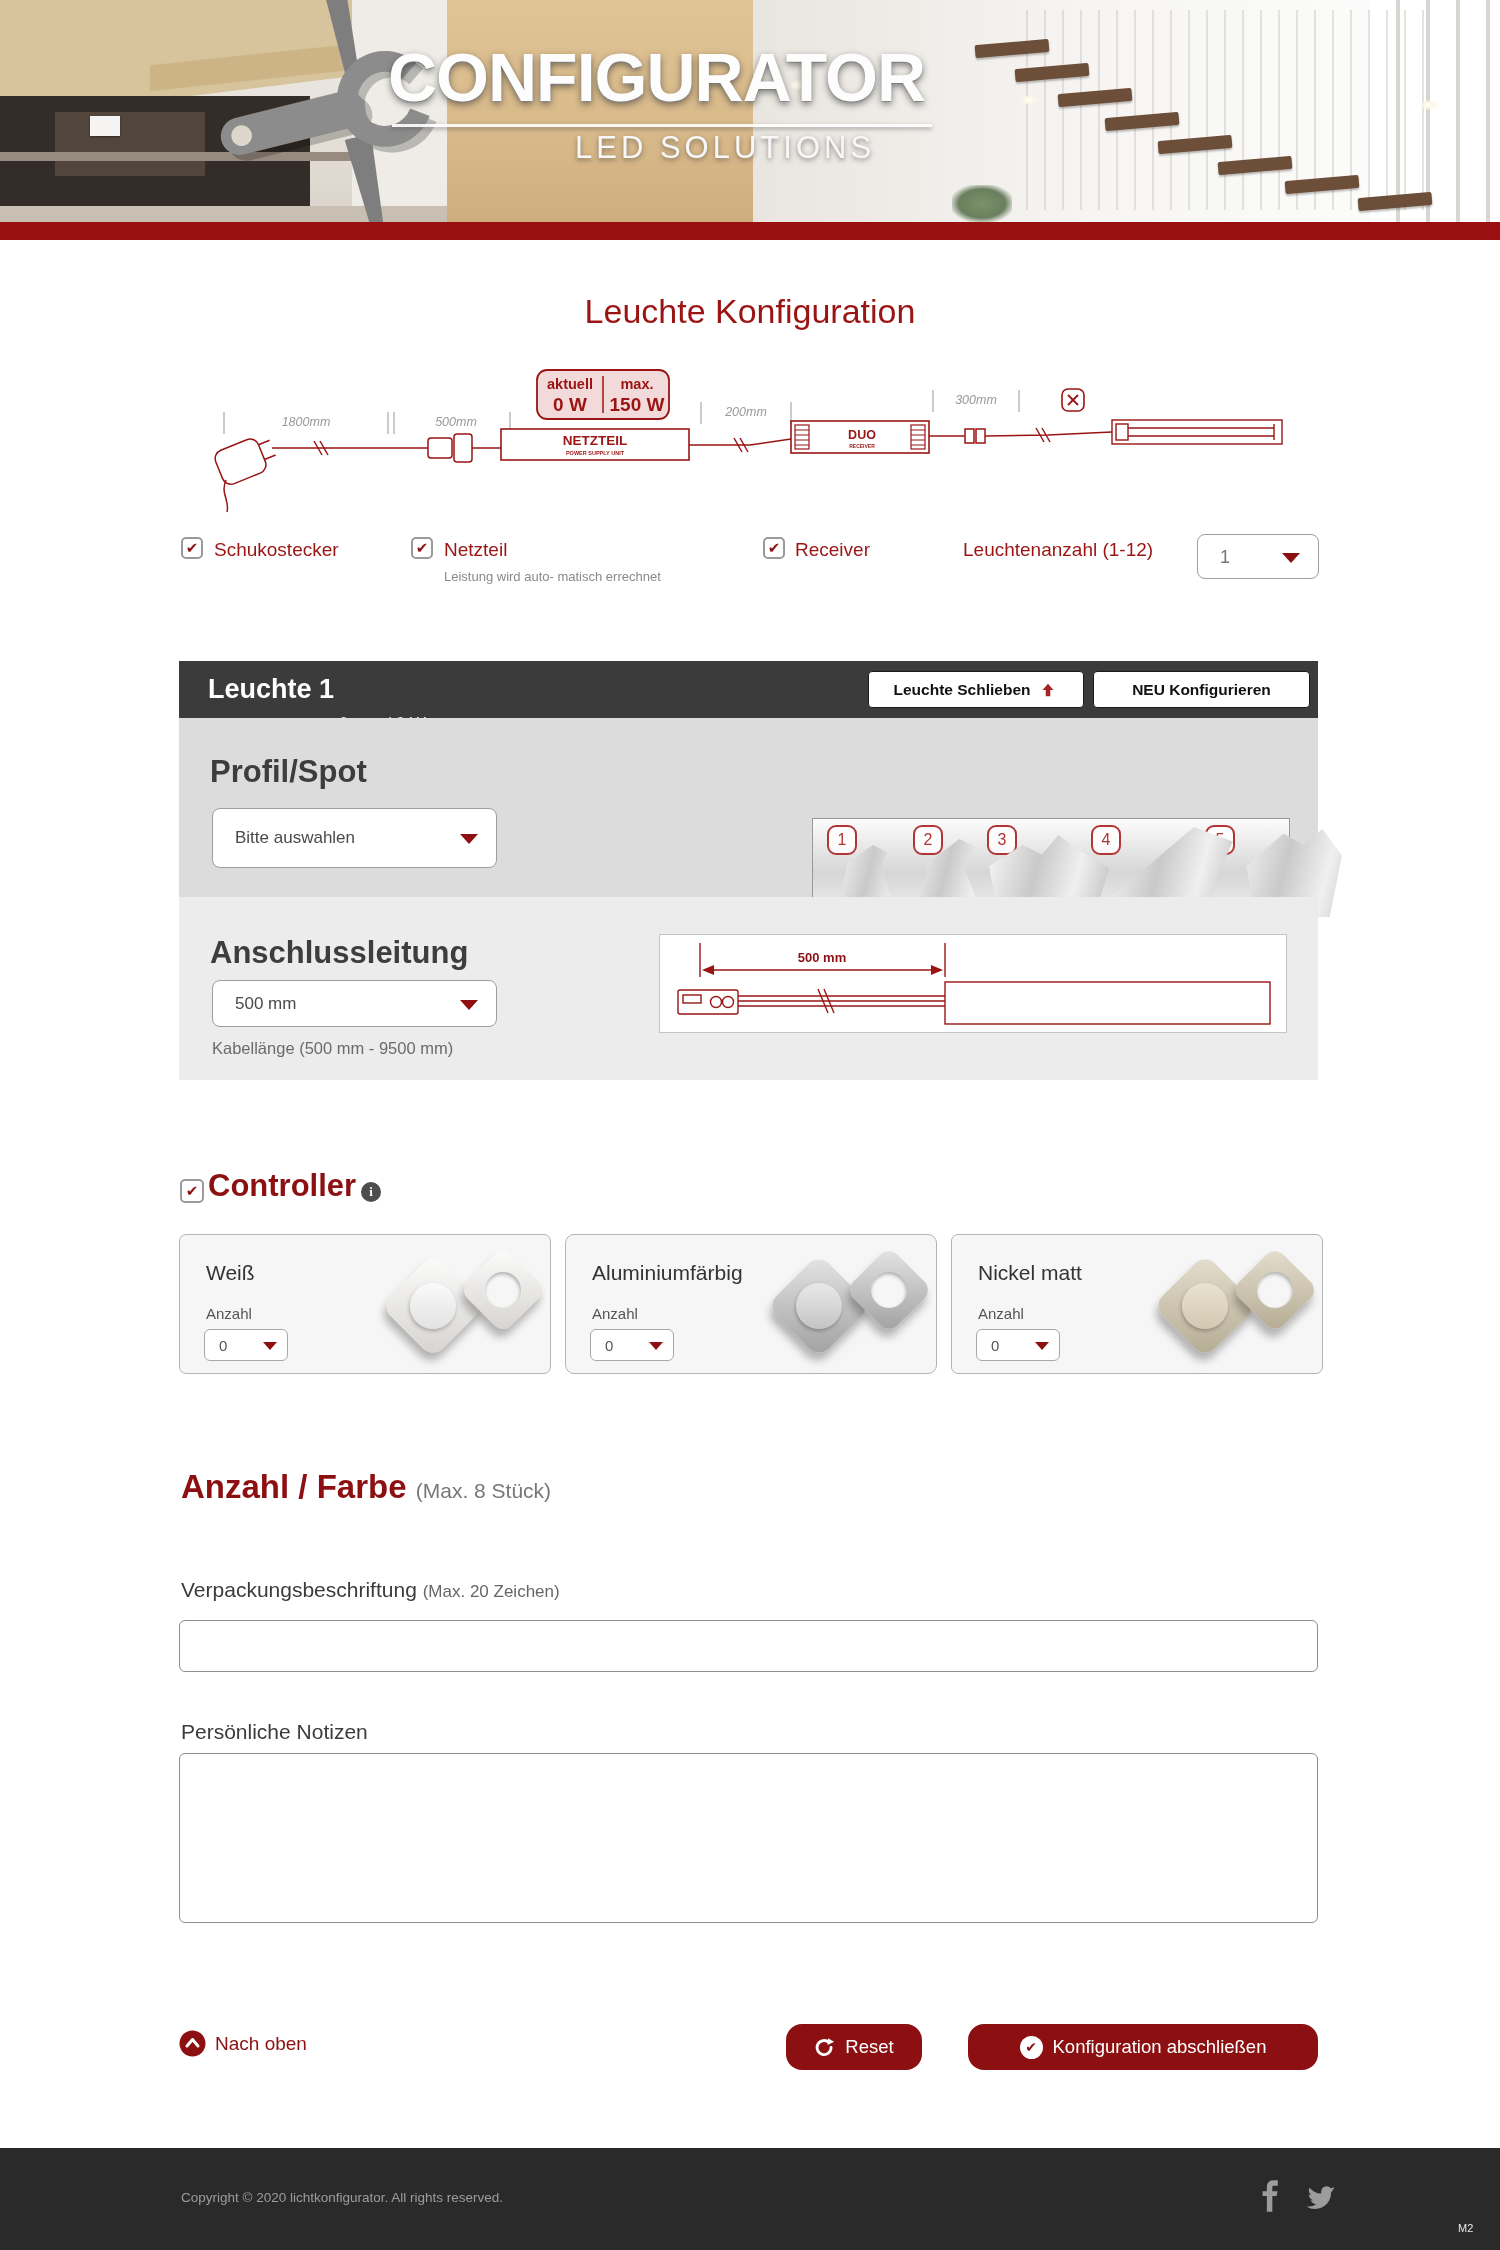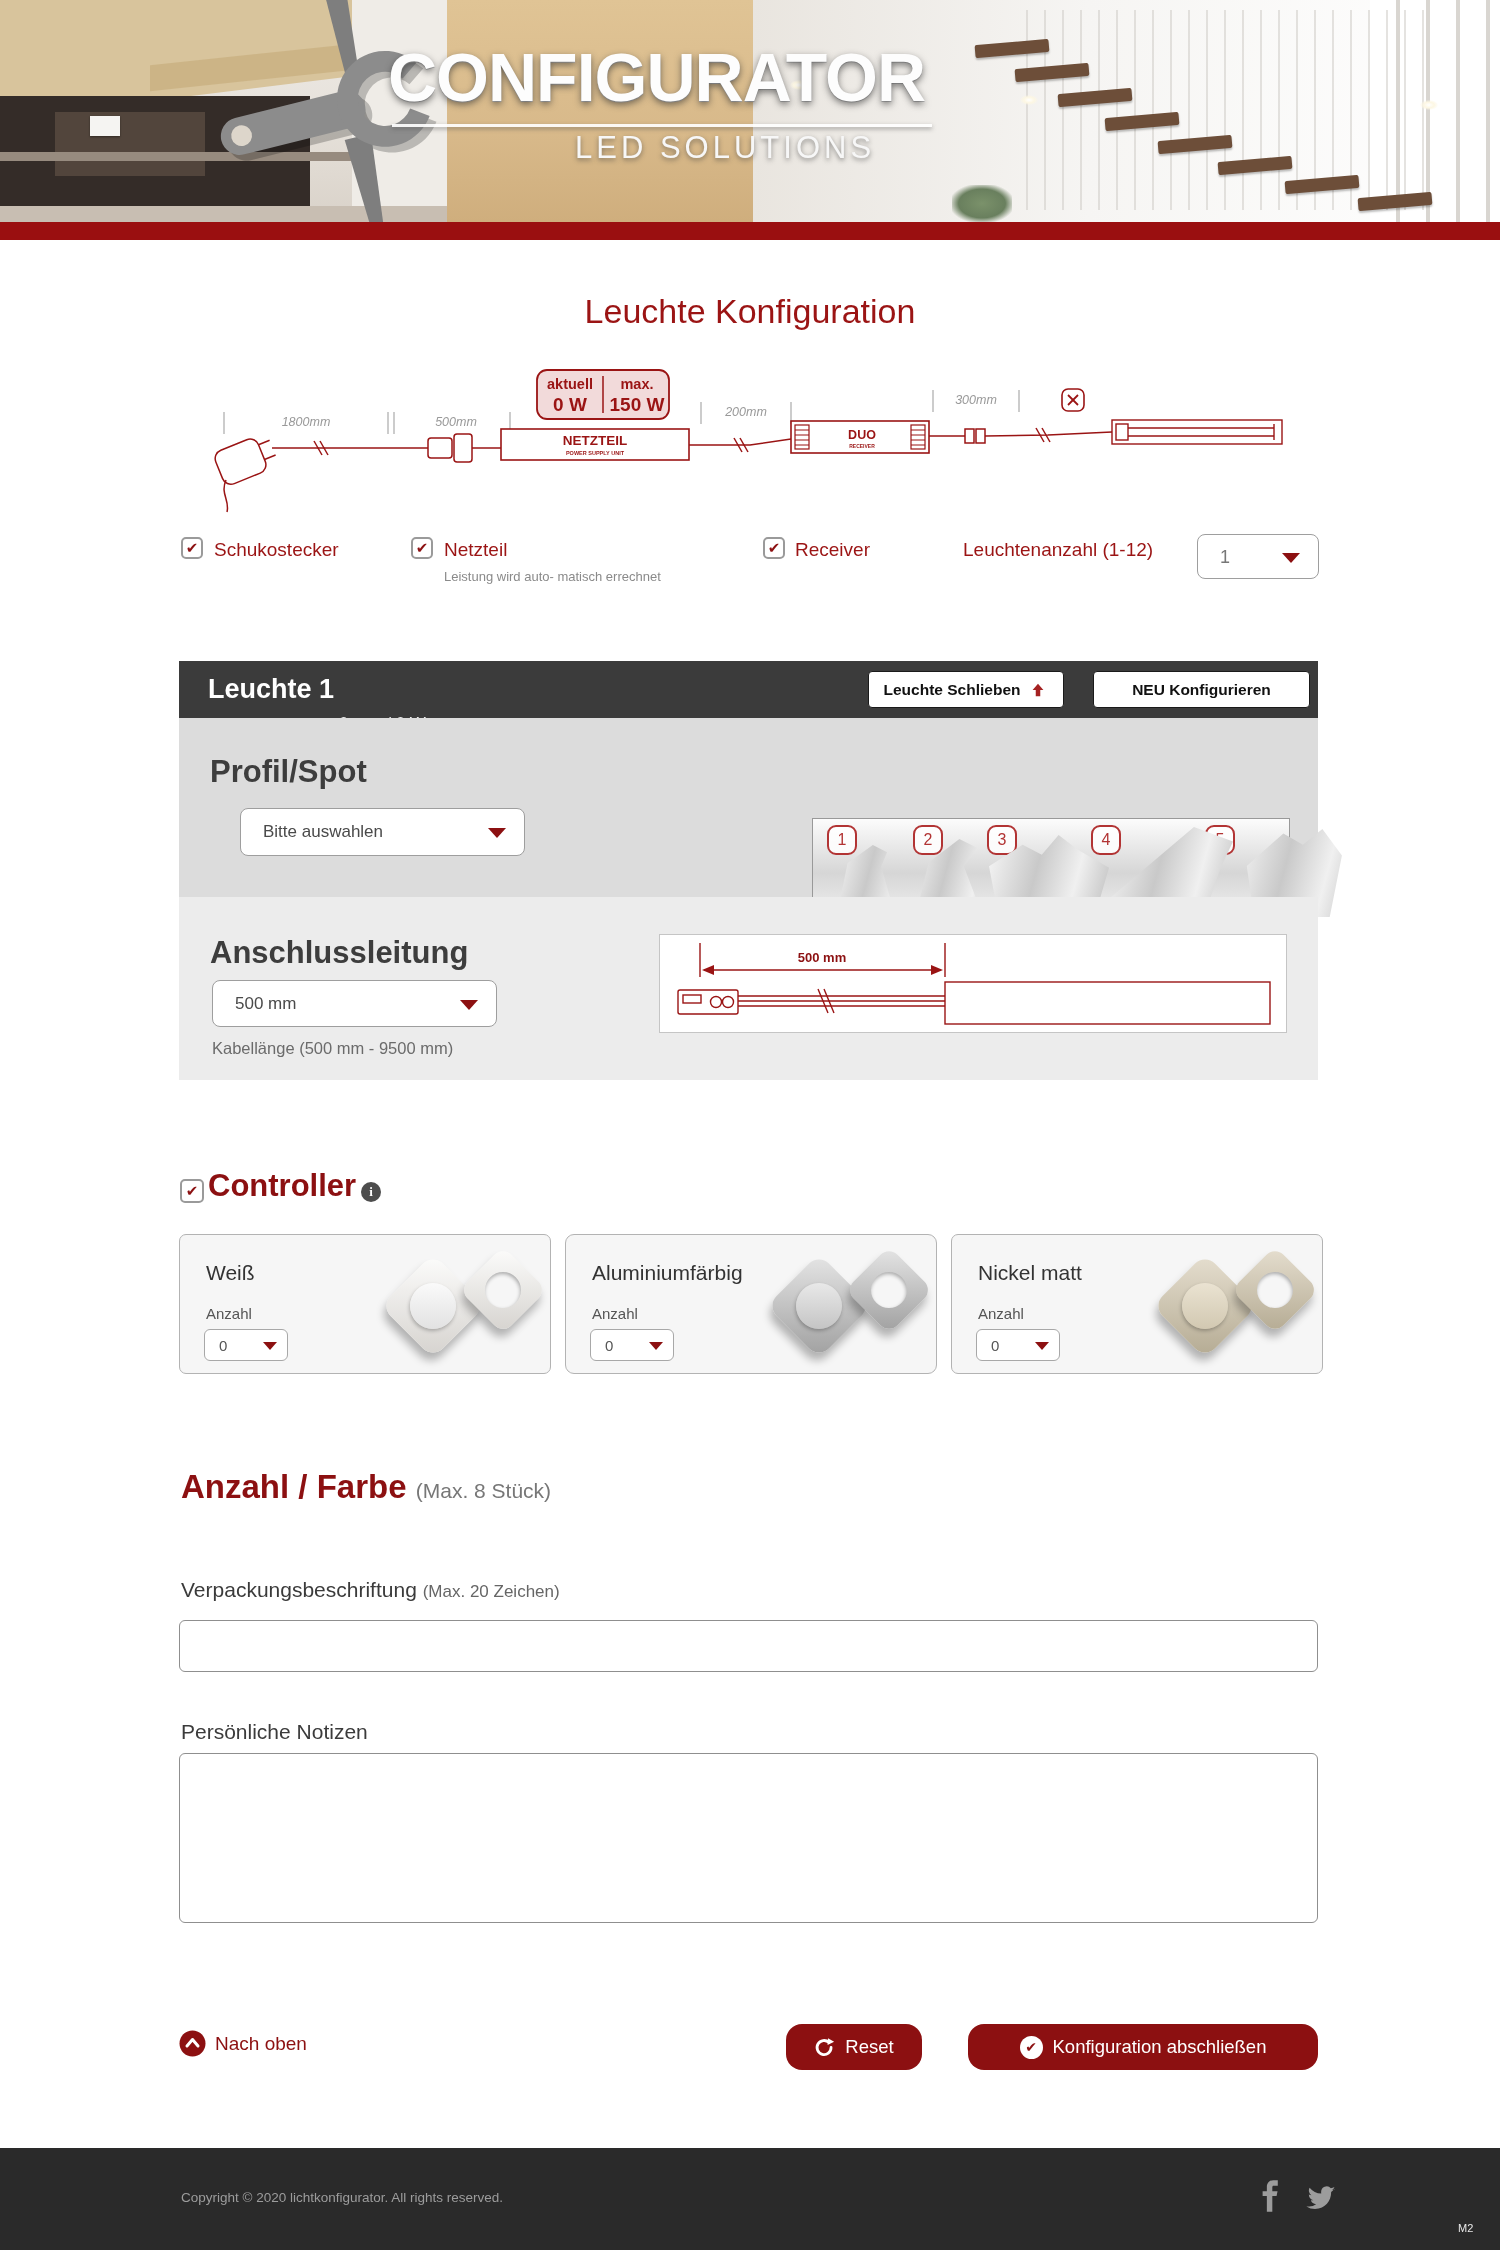--- a/index.html
+++ b/index.html
@@ -280,34 +280,34 @@
   <div class="optlabel" style="left:963px;top:539px;">Leuchtenanzahl (1-12)</div>
   <div class="sel" style="left:1197px;top:534px;width:122px;height:45px;">
     <span class="val" style="color:#777;font-size:18px;">1</span>
     <span class="caret"></span>
   </div>
 
   <div class="lpanel">
     <div class="lp-header">
       <div class="lp-title">Leuchte 1</div>
       <div class="lp-sub">0 mm  /  0 Watt</div>
-      <div class="lp-btn" style="left:689px;width:196px;">
+      <div class="lp-btn" style="left:689px;width:216px;">
         <span>Leuchte Schlieben</span>
         <svg width="20" height="18" viewBox="0 0 22 20" style="margin-left:8px;">
           <polygon points="5,10 11,3 17,10 13.5,10 13.5,17 8.5,17 8.5,10" fill="#a52222"></polygon>
         </svg>
       </div>
       <div class="lp-btn" style="left:914px;width:217px;">
         <span>NEU Konfigurieren</span>
       </div>
     </div>
 
     <div class="lp-profil">
       <div class="sec-h" style="top:36px;">Profil/Spot</div>
-      <div class="sel" style="left:33px;top:90px;width:285px;height:48px;margin-left:28px;">
+      <div class="sel" style="left:33px;top:90px;width:285px;height:60px;">
         <span class="val">Bitte auswahlen</span>
         <span class="caret"></span>
       </div>
       <div class="profiles-panel">
         <div class="pbadge" style="left:14px;">1</div>
         <div class="pbadge" style="left:100px;">2</div>
         <div class="pbadge" style="left:174px;">3</div>
         <div class="pbadge" style="left:278px;">4</div>
         <div class="pbadge" style="left:392px;">5</div>
         <div class="prof" style="left:22px;top:26px;width:84px;height:72px;clip-path:polygon(15% 25%,45% 0,62% 10%,55% 30%,72% 100%,2% 100%);"></div>

